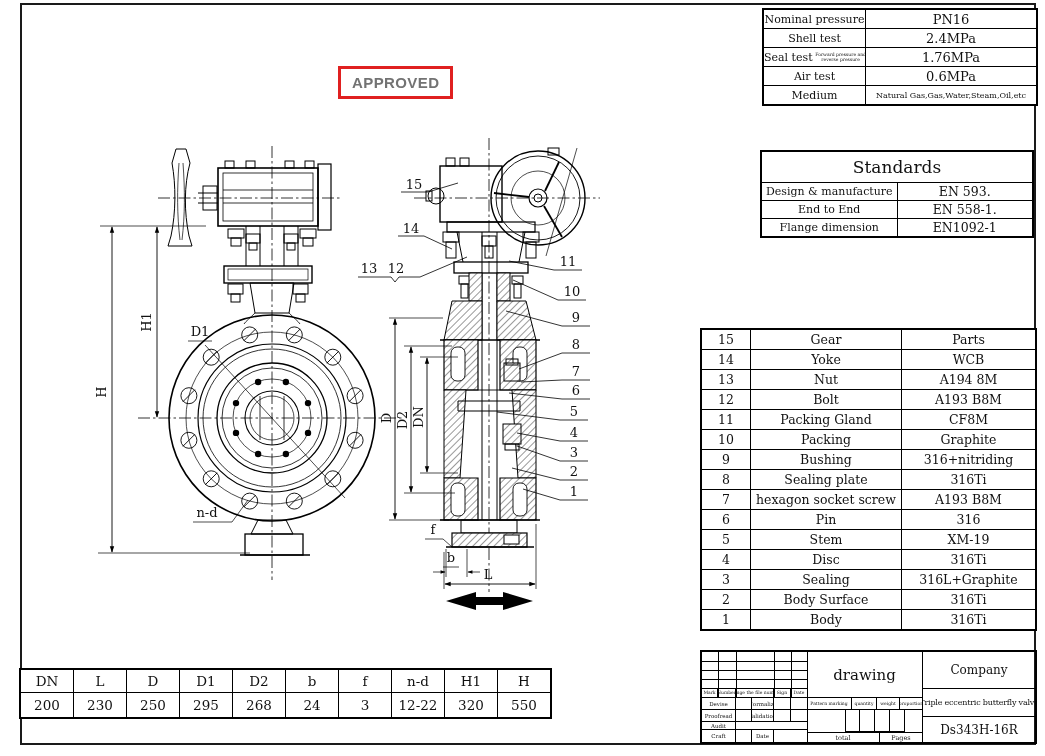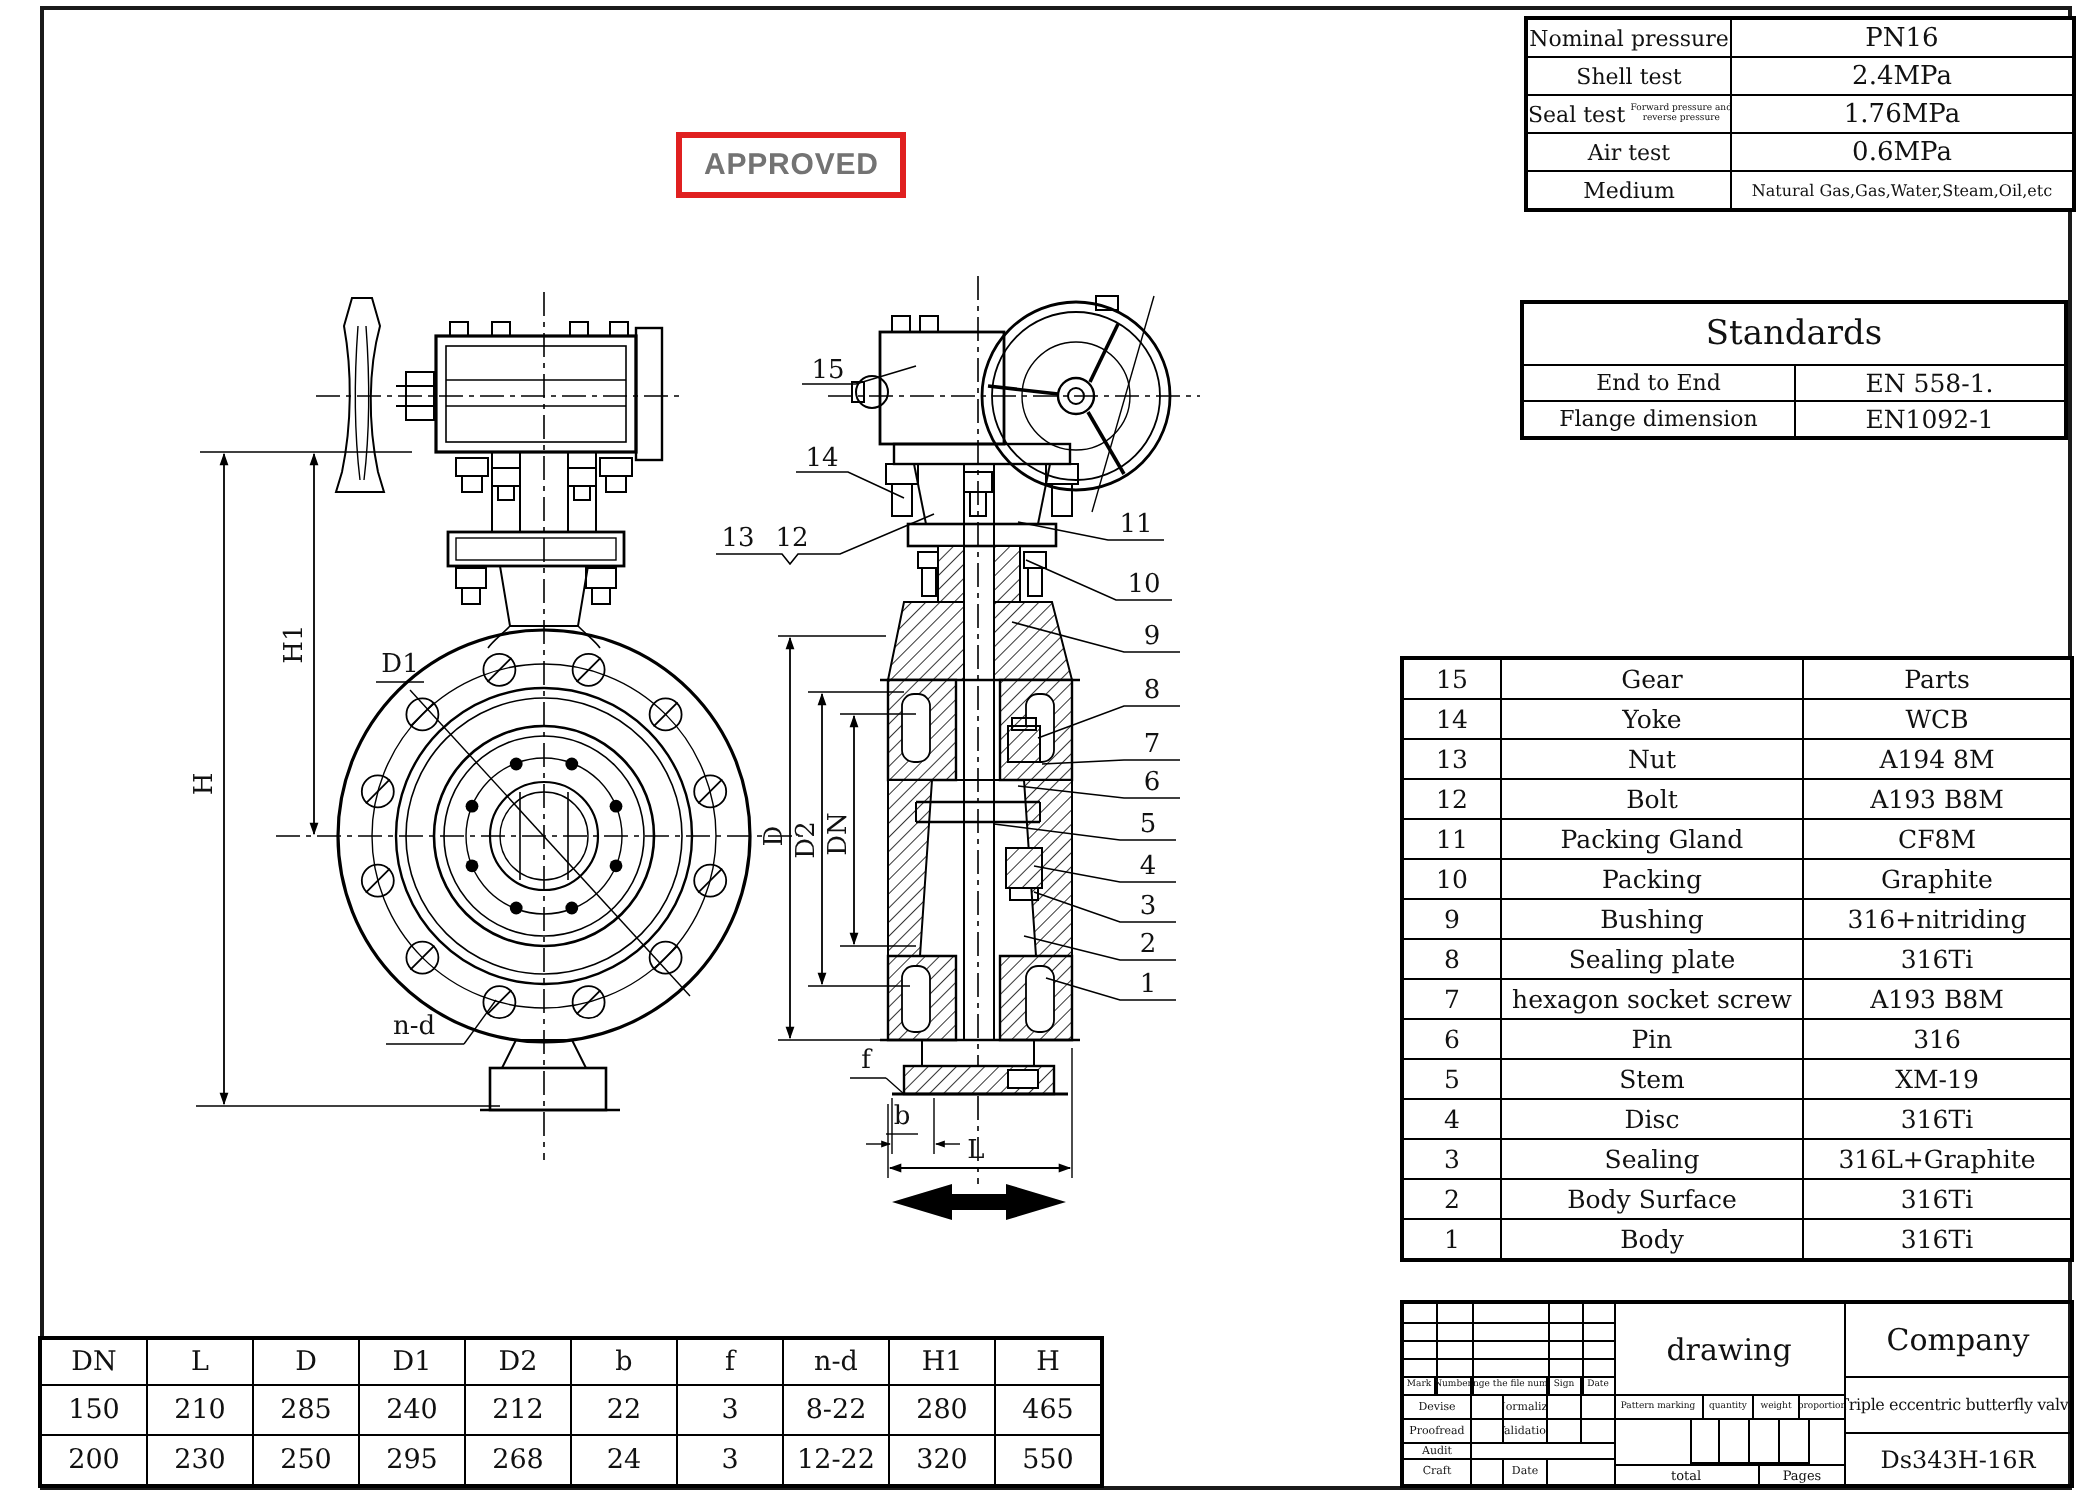--- a/index.html
+++ b/index.html
@@ -349,20 +349,24 @@
       </tr>
 </tbody>
   </table>
 
 <table id="std" class="abs">
   <tbody>
       <tr>
         <td colspan="2" class="t">Standards</td>
       </tr>
   <tr>
+    <td class="l">Design &amp; manufacture</td>
+    <td>EN 593.</td>
+      </tr>
+  <tr>
     <td class="l">End to End</td>
     <td>EN 558-1.</td>
       </tr>
   <tr>
     <td class="l">Flange dimension</td>
     <td>EN1092-1</td>
       </tr>
 </tbody>
   </table>
 
@@ -452,32 +456,20 @@
     <td>DN</td>
     <td>L</td>
     <td>D</td>
     <td>D1</td>
     <td>D2</td>
     <td>b</td>
     <td>f</td>
     <td>n-d</td>
     <td>H1</td>
     <td>H</td>
-  </tr>
-  <tr>
-    <td>150</td>
-    <td>210</td>
-    <td>285</td>
-    <td>240</td>
-    <td>212</td>
-    <td>22</td>
-    <td>3</td>
-    <td>8-22</td>
-    <td>280</td>
-    <td>465</td>
   </tr>
   <tr>
     <td>200</td>
     <td>230</td>
     <td>250</td>
     <td>295</td>
     <td>268</td>
     <td>24</td>
     <td>3</td>
     <td>12-22</td>
@@ -525,16 +517,16 @@
   <div class="c bB bR" style="left:150px;top:46px;width:25px;height:12px;font-size:4.5px">quantity</div>
   <div class="c bB bR" style="left:175px;top:46px;width:23px;height:12px;font-size:4.5px">weight</div>
   <div class="c bB" style="left:198px;top:46px;width:22px;height:12px;font-size:4.5px">proportion</div>
   <div class="c bL bR bB" style="left:143px;top:58px;width:15px;height:22px"></div>
   <div class="c bR bB" style="left:158px;top:58px;width:15px;height:22px"></div>
   <div class="c bR bB" style="left:173px;top:58px;width:15px;height:22px"></div>
   <div class="c bR bB" style="left:188px;top:58px;width:15px;height:22px"></div>
   <div class="c bT bR" style="left:105px;top:80px;width:73px;height:10px;font-size:6.5px">total</div>
   <div class="c bT" style="left:178px;top:80px;width:42px;height:10px;font-size:6.5px">Pages</div>
 
-  <div class="c bL bB" style="left:220px;top:0;width:113px;height:37px;font-size:15px">Company</div>
+  <div class="c bL bB" style="left:220px;top:0;width:113px;height:37px;font-size:12px">Company</div>
   <div class="c bL bB" style="left:220px;top:37px;width:113px;height:28px;font-size:8px;letter-spacing:-0.2px">Triple eccentric butterfly valve</div>
   <div class="c bL" style="left:220px;top:65px;width:113px;height:25px;font-size:12px">Ds343H-16R</div>
 </div>
 
 </body></html>

